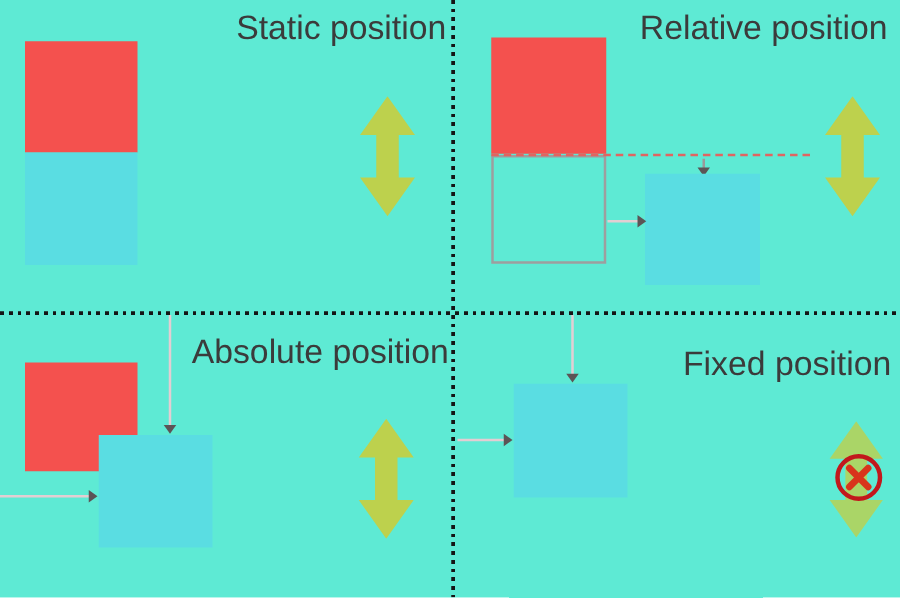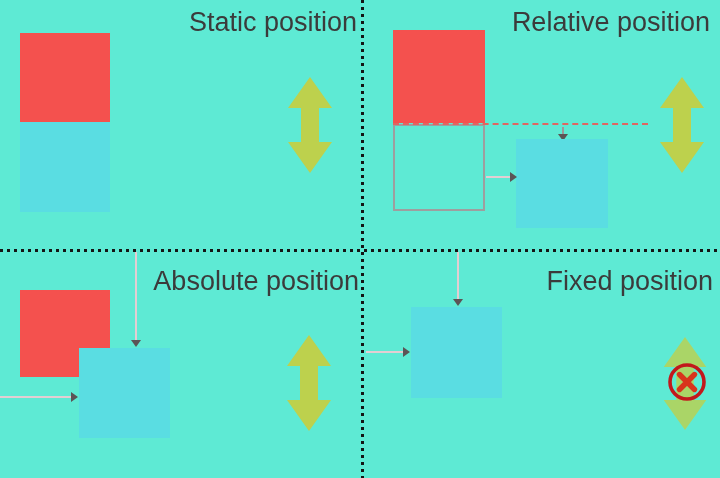--- a/index.html
+++ b/index.html
@@ -84,21 +84,21 @@
     <div class="box red" style="left: 20px; top: 290px; width: 90px; height: 87px; background-color: rgb(244, 81, 78);"></div>
     <div class="box cyan" style="left: 79px; top: 348px; width: 91px; height: 90px; background-color: rgb(90, 221, 226);"></div>
     <div class="ptr-line-h" style="left: 0px; top: 396px; width: 72px; background-color: rgb(227, 206, 210);"></div>
     <div class="head-right" style="left: 71px; top: 392px; border-left-color: rgb(92, 84, 86);"></div>
     <svg class="scroll-arrow" style="left:287px;top:335px;" width="44" height="96" viewBox="0 0 44 96">
       <polygon points="22,0 44,31 31,31 31,65 44,65 22,96 0,65 13,65 13,31 0,31" fill="#bdd14d"></polygon>
     </svg>
   </div>
 
   <div>
-    <div class="title" style="right: 7px; top: 266px; color: rgb(59, 59, 59);">Fixed position</div>
+    <div class="title" style="right: 7px; top: 276px; color: rgb(59, 59, 59);">Fixed position</div>
     <div class="ptr-line-v" style="left: 457px; top: 252px; height: 48px; background-color: rgb(227, 206, 210);"></div>
     <div class="head-down" style="left: 453px; top: 299px; border-top-color: rgb(92, 84, 86);"></div>
     <div class="ptr-line-h" style="left: 366px; top: 351px; width: 38px; background-color: rgb(227, 206, 210);"></div>
     <div class="head-right" style="left: 403px; top: 347px; border-left-color: rgb(92, 84, 86);"></div>
     <div class="box cyan" style="left: 411px; top: 307px; width: 91px; height: 91px; background-color: rgb(90, 221, 226);"></div>
     <svg class="scroll-arrow" style="left:663px;top:337px;opacity:0.8;" width="44" height="93" viewBox="0 0 44 96">
       <polygon points="22,0 44,31 31,31 31,65 44,65 22,96 0,65 13,65 13,31 0,31" fill="#bdd14d"></polygon>
     </svg>
     <svg class="no-sign" style="left:665px;top:360px;" width="44" height="44" viewBox="0 0 44 44">
       <circle cx="22" cy="22" r="17" fill="none" stroke="#c2181c" stroke-width="3.6"></circle>

